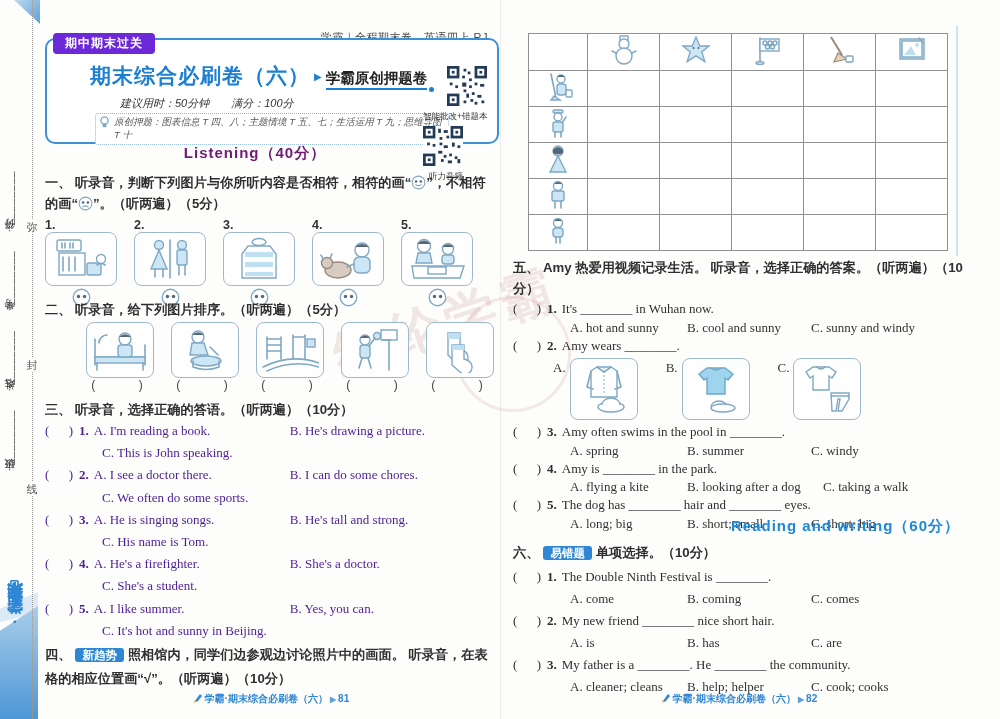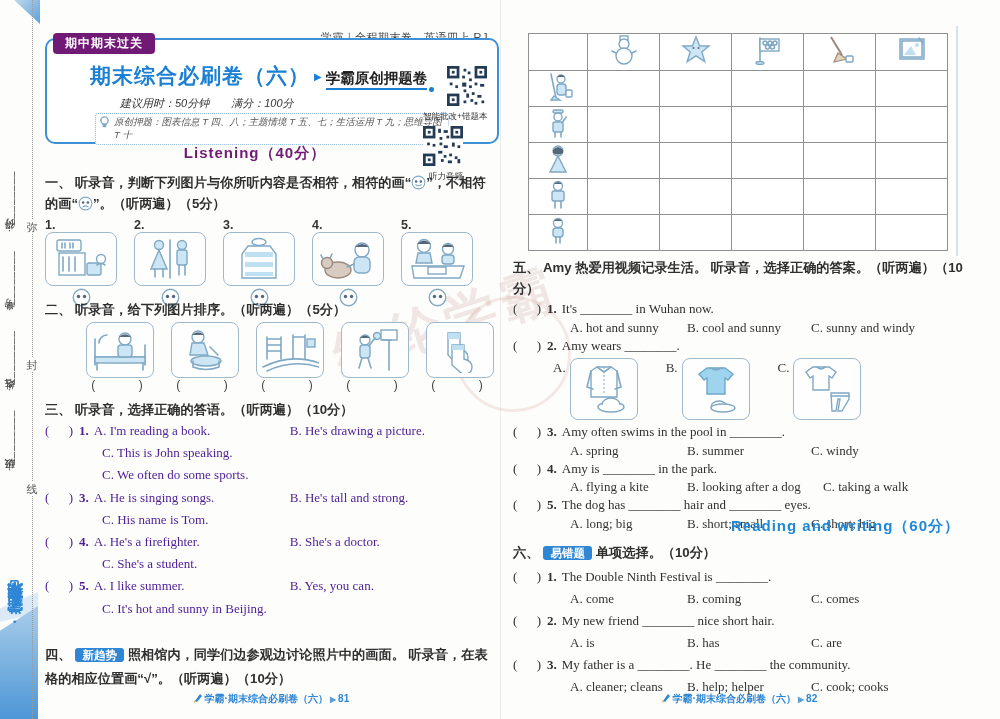--- a/index.html
+++ b/index.html
@@ -13,21 +13,21 @@
   .seal-line{left:32px;top:0;width:0;height:719px;border-left:1px dotted #9a9a9a}
   .seal-char{left:24px;width:16px;text-align:center;font-size:11px;color:#555;background:#fdfdfc;line-height:14px}
   .v-text{writing-mode:vertical-rl;transform:rotate(180deg);}
   .side-fields{left:2px;top:48px;height:430px;font-size:10.5px;color:#444;letter-spacing:1px}
   .side-brand{left:5px;top:468px;height:160px;font-size:16px;font-weight:700;color:#2e86d4;letter-spacing:2px}
   .corner-top{left:14px;top:0;width:26px;height:24px;background:linear-gradient(135deg,#bcd9ee,#5da0d8);clip-path:polygon(0 0,100% 0,100% 100%)}
   .corner-bottom{left:0;top:606px;width:38px;height:113px;background:linear-gradient(180deg,#a9cdea,#4d97d6);clip-path:polygon(0 22%,100% 0,100% 100%,0 100%)}
   .corner-bottom2{left:0;top:592px;width:38px;height:30px;background:#dbeaf6;clip-path:polygon(0 55%,100% 0,100% 70%,0 100%)}
   
   .hdr-box{left:45px;top:38px;width:450px;height:102px;border:2px solid #3d8fd6;border-radius:10px;background:#fff}
-  .hdr-badge{left:53px;top:33px;background:#701a75;color:#fff;font-size:12px;font-weight:700;
+  .hdr-badge{left:53px;top:33px;background:#6d28d9;color:#fff;font-size:12px;font-weight:700;
              padding:2px 12px;border-radius:4px;letter-spacing:1px}
   .edition{left:0;top:30px;width:488px;text-align:right;font-size:11px;color:#444;letter-spacing:.5px}
   .title-row{left:90px;top:62px;white-space:nowrap}
   .main-title{color:#1b7fd3;font-size:21px;font-weight:800;letter-spacing:1px}
   .tri{color:#1b7fd3;font-size:10px;vertical-align:3px;margin:0 4px}
   .sub-title{font-size:14.5px;font-weight:700;color:#222;border-bottom:2px solid #1b7fd3;padding-bottom:2px;position:relative}
   .sub-title::after{content:"";position:absolute;right:-7px;bottom:-4px;width:5px;height:5px;border-radius:50%;background:#1b7fd3}
   .meta-line{left:120px;top:96px;font-size:11px;color:#333;font-style:italic}
   .tip-box{left:95px;top:113px;width:330px;border:1px dotted #8bb8dc;border-radius:3px;font-size:9.5px;
            color:#555;padding:2px 4px 2px 18px;font-style:italic;background:#fff}
@@ -353,20 +353,21 @@
         </svg>
     </div>
     <div class="order-bracket">(&nbsp;&nbsp;&nbsp;&nbsp;)</div>
   </div>
 </div>
 
 <div class="abs sec" style="top:399px">三、 听录音，选择正确的答语。（听两遍）（10分）</div>
 <div class="abs sec q-block en" style="top:420px">
   <div><span class="bracket">(&nbsp;&nbsp;&nbsp;&nbsp;&nbsp;&nbsp;)</span><span class="qnum">1.</span><span class="optA">A. I'm reading a book.</span><span>B. He's drawing a picture.</span></div>
   <div class="c-line">C. This is John speaking.</div>
+  <div><span class="bracket">(&nbsp;&nbsp;&nbsp;&nbsp;&nbsp;&nbsp;)</span><span class="qnum">2.</span><span class="optA">A. I see a doctor there.</span><span>B. I can do some chores.</span></div>
   <div class="c-line">C. We often do some sports.</div>
   <div><span class="bracket">(&nbsp;&nbsp;&nbsp;&nbsp;&nbsp;&nbsp;)</span><span class="qnum">3.</span><span class="optA">A. He is singing songs.</span><span>B. He's tall and strong.</span></div>
   <div class="c-line">C. His name is Tom.</div>
   <div><span class="bracket">(&nbsp;&nbsp;&nbsp;&nbsp;&nbsp;&nbsp;)</span><span class="qnum">4.</span><span class="optA">A. He's a firefighter.</span><span>B. She's a doctor.</span></div>
   <div class="c-line">C. She's a student.</div>
   <div><span class="bracket">(&nbsp;&nbsp;&nbsp;&nbsp;&nbsp;&nbsp;)</span><span class="qnum">5.</span><span class="optA">A. I like summer.</span><span>B. Yes, you can.</span></div>
   <div class="c-line">C. It's hot and sunny in Beijing.</div>
 </div>
 
 <div class="abs sec" style="top:643px;line-height:24px">

